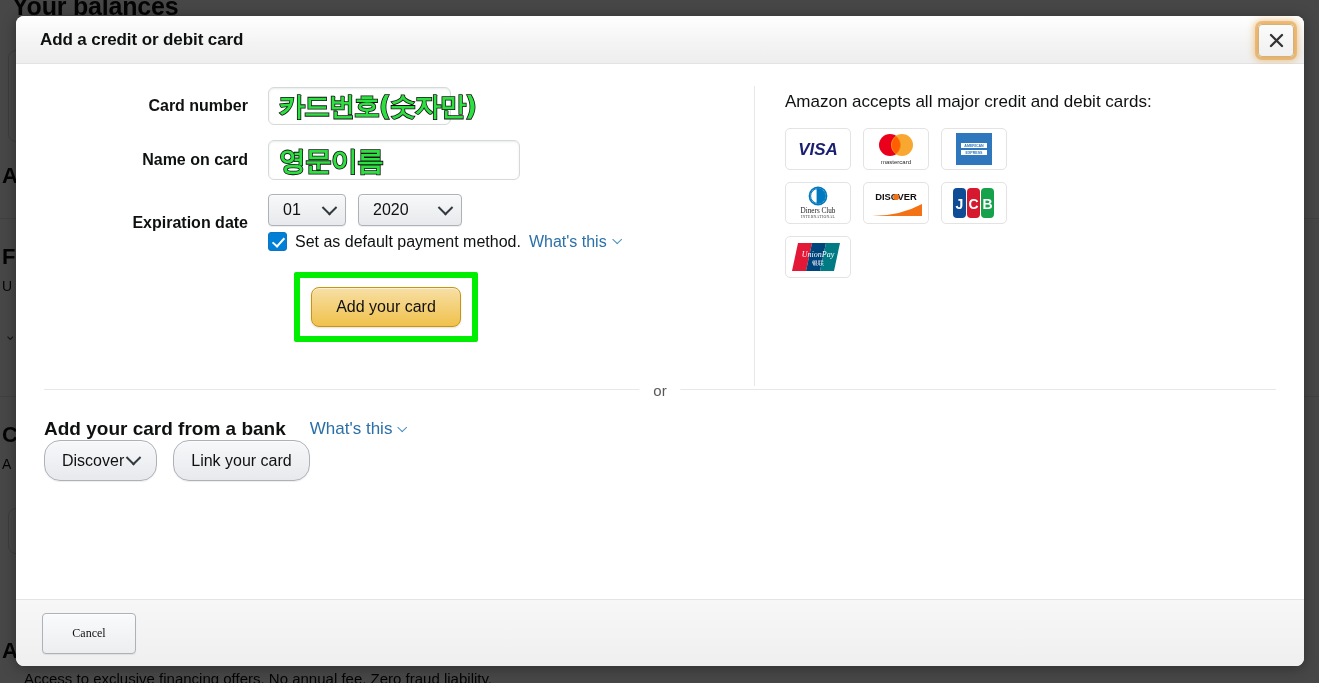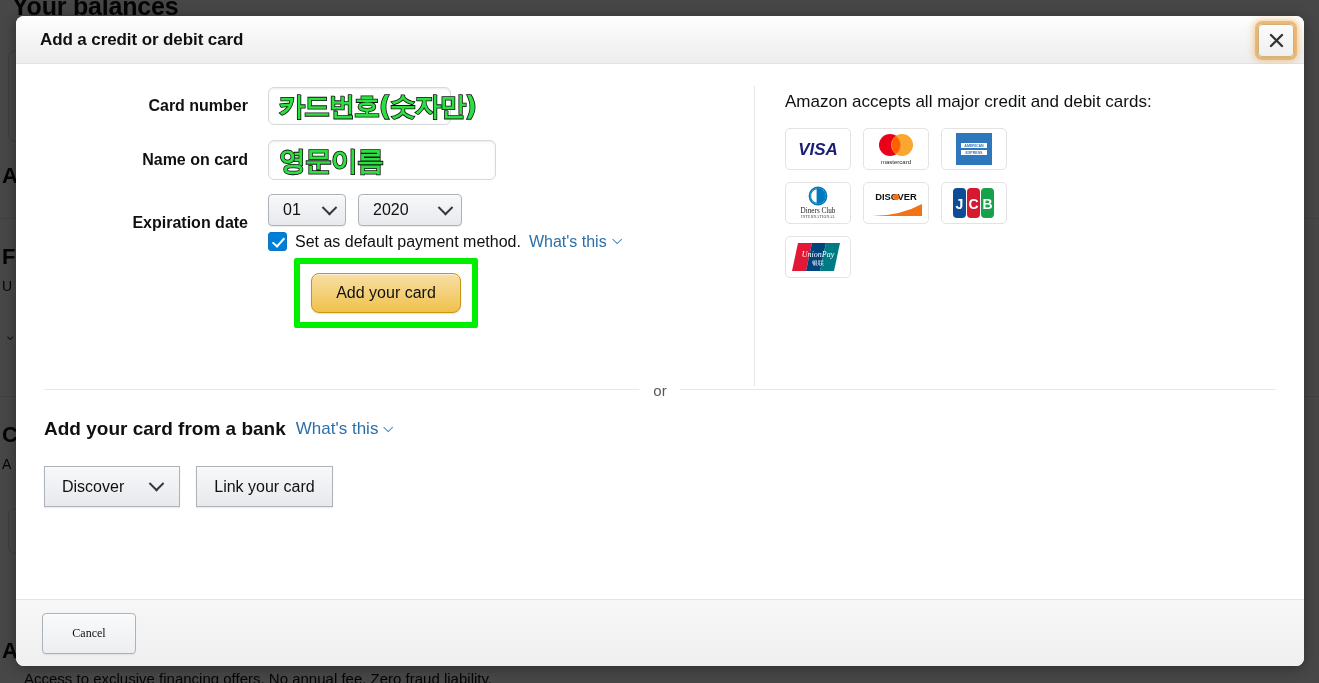--- a/index.html
+++ b/index.html
@@ -153,21 +153,21 @@
     border-radius: 6px;
     background: #fff;
     box-shadow: inset 0 1px 2px rgba(213,217,217,0.5);
     padding: 0 8px;
     display: flex;
     align-items: center;
     overflow: visible;
     position: relative;
   }
   #card-number-input { width: 183px; height: 38px; }
-  #name-on-card-input { width: 228px; }
+  #name-on-card-input { width: 252px; }
 
   .ko-value {
     font-family: "DejaVu Sans", sans-serif;
     font-size: 25px;
     font-weight: bold;
     color: #2ddf41;
     white-space: nowrap;
     line-height: 1;
     -webkit-text-stroke: 1.6px #111111;
     paint-order: stroke fill;
@@ -242,21 +242,21 @@
     display: inline-flex;
     align-items: center;
     gap: 6px;
     color: #2b6fa8;
     cursor: pointer;
   }
 
   
   #add-card-highlight {
     position: absolute;
-    left: 278px; top: 172px;
+    left: 278px; top: 186px;
     border: 6px solid #00ee00;
     background: #ffffff;
     padding: 9px 11px;
     border-radius: 2px;
   }
   #add-card-button {
     width: 150px;
     height: 40px;
     border: 1px solid #c89411;
     border-radius: 8px;
@@ -314,35 +314,34 @@
   }
 
   
   .bank-section { padding: 28px 28px 0 28px; }
   .bank-heading {
     font-size: 19px;
     font-weight: bold;
     color: #0f1111;
     display: flex;
     align-items: center;
-    gap: 10px;
-    margin-bottom: 26px;
+    gap: 24px;
   }
   .bank-heading .whats-this { font-size: 17px; font-weight: normal; }
   .bank-buttons { display: flex; gap: 16px; }
   .grey-button {
     height: 41px;
     border: 1px solid #adb1b8;
-    border-radius: 0;
+    border-radius: 16px;
     background: linear-gradient(to bottom, #f7f8fa 0%, #e7e9ec 100%);
     box-shadow: 0 1px 0 rgba(255,255,255,0.6) inset, 0 1px 1px rgba(0,0,0,0.07);
     display: flex;
     align-items: center;
     justify-content: center;
-    gap: 27px;
+    gap: 4px;
     padding: 0 17px;
     font-size: 16px;
     color: #0f1111;
     cursor: pointer;
   }
 
   
   #modal-footer {
     flex: 0 0 67px;
     height: 67px;

